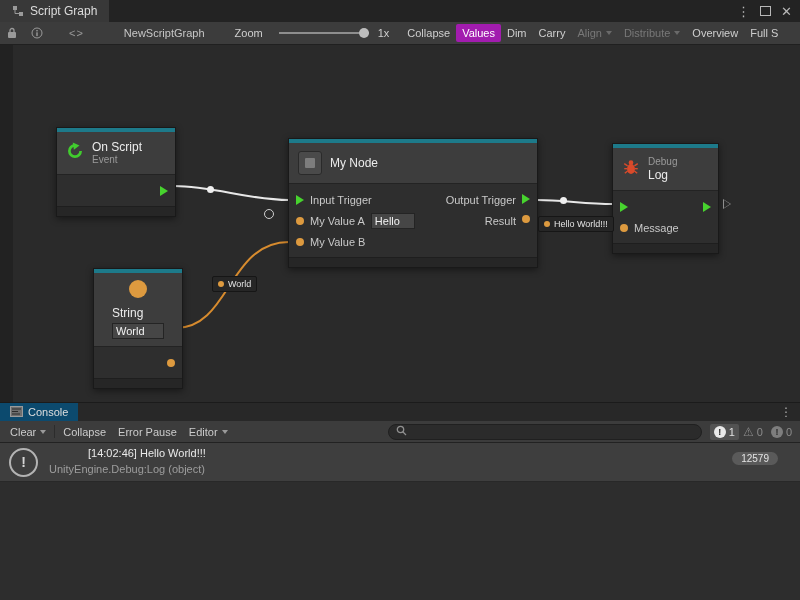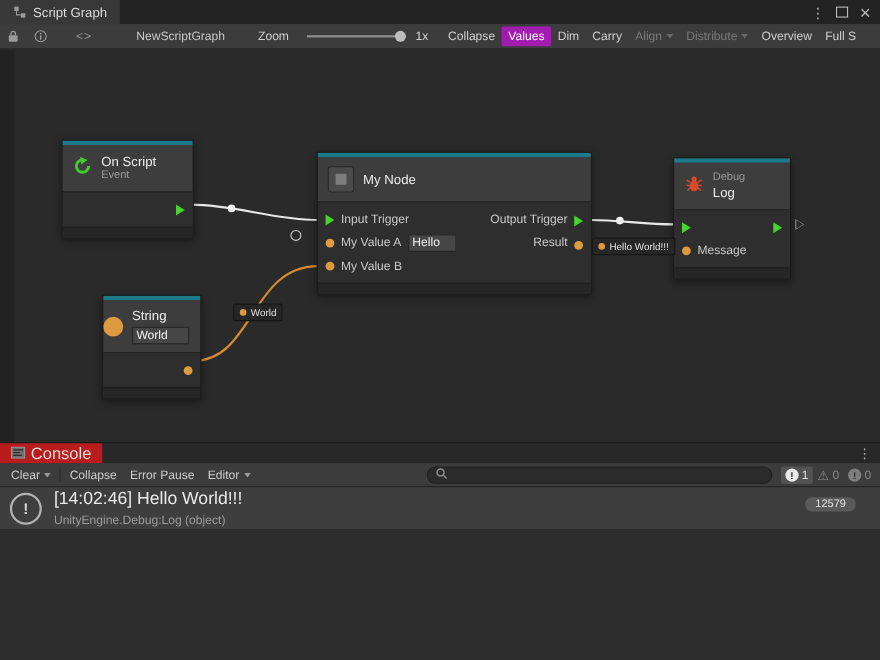--- a/index.html
+++ b/index.html
@@ -31,21 +31,21 @@
 
   .node{position:absolute;border:1px solid #191919;background:#2f2f2f;box-shadow:0 2px 7px rgba(0,0,0,.45);}
   .accent{height:4px;background:#1d7a8a;}
   .nheader{background:#3d3d3d;display:flex;align-items:center;gap:8px;padding:8px 9px;}
   .ntitle{font-size:12px;color:#ececec;line-height:1.2;}
   .nsub{font-size:10px;color:#9a9a9a;line-height:1.2;}
   .nbody{background:#2e2e2e;border-top:1px solid #232323;padding:5px 0;}
   .nfooter{height:9px;background:#262626;border-top:1px solid #1e1e1e;}
   .prow{height:21px;display:flex;align-items:center;font-size:11px;color:#c9c9c9;padding:0 7px;}
   .pleft{display:flex;align-items:center;gap:6px;}
-  .pright{margin-left:auto;display:flex;align-items:flex-end;gap:6px;}
+  .pright{margin-left:auto;display:flex;align-items:flex-start;gap:6px;}
   .arrow-r{width:0;height:0;border-top:5px solid transparent;border-bottom:5px solid transparent;border-left:8px solid #47d32e;}
   .pdot{width:8px;height:8px;border-radius:50%;background:#dd9a3f;}
   .inline-field{background:#464646;border:1px solid #242424;color:#f2f2f2;font-size:11px;height:14px;
                 font-family:"Liberation Sans",sans-serif;padding:0 3px;}
   .icon-box{width:22px;height:22px;background:#4a4a4a;border:1px solid #2a2a2a;border-radius:3px;display:flex;
             align-items:center;justify-content:center;}
   .icon-box-inner{width:10px;height:10px;background:#7d7d7d;border-radius:1px;}
   .string-ball{width:18px;height:18px;border-radius:50%;background:#dd9a3f;}
 
   .hollow-circle{position:absolute;width:8px;height:8px;border-radius:50%;border:1px solid #cfcfcf;}
@@ -53,21 +53,21 @@
   .hollow-tri:after{content:"";position:absolute;left:-7px;top:-4px;border-top:4px solid transparent;border-bottom:4px solid transparent;border-left:6px solid #2a2a2a;}
 
   .wire-chip{position:absolute;display:flex;align-items:center;gap:4px;background:#262626;border:1px solid #161616;
              border-radius:2px;padding:2px 5px;font-size:9px;color:#e2e2e2;}
   .chip-dot{width:6px;height:6px;border-radius:50%;background:#dd9a3f;}
   .wire-dot{position:absolute;width:7px;height:7px;border-radius:50%;background:#efefef;}
 
   
   .console{position:absolute;top:402px;left:0;right:0;bottom:0;background:#2e2e2e;}
   .ctabbar{height:18px;background:#282828;border-top:1px solid #1b1b1b;display:flex;align-items:stretch;}
-  .ctab{display:flex;align-items:center;gap:5px;background:#b91c1c;padding:0 10px;font-size:15px;color:#dedede;}
+  .ctab{display:flex;align-items:center;gap:5px;background:#0c4a6e;padding:0 10px;font-size:11px;color:#dedede;}
   .ctab-right{margin-left:auto;display:flex;align-items:center;padding-right:8px;color:#b0b0b0;font-size:12px;}
   .ctoolbar{height:21px;background:#3c3c3c;border-bottom:1px solid #222;display:flex;align-items:center;
             font-size:11px;color:#cccccc;padding:0 4px;}
   .cbtn{padding:2px 6px;display:inline-flex;align-items:center;gap:4px;}
   .csep{width:1px;height:13px;background:#2c2c2c;margin:0 2px;}
   .csearch{margin-left:auto;width:298px;height:14px;background:#2b2b2b;border:1px solid #202020;border-radius:8px;
            display:flex;align-items:center;gap:5px;padding:0 7px;margin-right:8px;}
   .csearch input{flex:1;background:transparent;border:none;outline:none;color:#ddd;font-size:10px;
                  font-family:"Liberation Sans",sans-serif;}
   .cbadge{display:inline-flex;align-items:center;gap:3px;padding:2px 4px;border-radius:2px;font-size:11px;color:#e0e0e0;}
@@ -75,21 +75,21 @@
   .cbadge.dim{color:#8c8c8c;}
   .mini-circle{width:12px;height:12px;border-radius:50%;background:#e9e9e9;color:#1f1f1f;font-size:9px;font-weight:bold;
                display:inline-flex;align-items:center;justify-content:center;}
   .mini-circle.gray{background:#7e7e7e;color:#2b2b2b;}
   .warn-glyph{font-size:12px;color:#8d8d8d;}
   .clog{position:absolute;top:41px;left:0;right:0;bottom:0;background:#2d2d2d;}
   .centry{height:38px;background:#3e3e3e;border-bottom:1px solid #282828;display:flex;align-items:center;
           gap:11px;padding:0 9px;position:relative;}
   .centry-icon{width:25px;height:25px;border-radius:50%;border:2px solid #b3b3b3;color:#d6d6d6;font-weight:bold;
                font-size:14px;display:flex;align-items:center;justify-content:center;flex:0 0 auto;}
-  .cl1{font-size:16px;color:#eaeaea;line-height:1.45;}
+  .cl1{font-size:11px;color:#eaeaea;line-height:1.45;margin-left:39px;}
   .cl2{font-size:11px;color:#9d9d9d;line-height:1.45;}
   .centry-count{position:absolute;right:22px;top:9px;background:#5a5a5a;border-radius:9px;padding:1px 9px;
                 font-size:10px;color:#e3e3e3;}
 </style>
 </head>
 <body>
 
 <div class="tabbar">
   <div class="tab">
     <span class="ticon">
@@ -214,21 +214,21 @@
           <span class="pdot"></span>
           <span>My Value B</span>
         </span>
       </div>
     </div>
     <div class="nfooter"></div>
   </div>
 
   <div class="node" style="left:93px;top:223px;width:88px;">
     <div class="accent"></div>
-    <div class="nheader" style="padding:7px 0;">
+    <div class="nheader" style="padding:7px 0;flex-direction:column;">
       <span class="string-ball"></span>
       <span>
         <div class="ntitle">String</div>
         <input class="inline-field" style="width: 44px; margin-top: 3px;" value="World">
       </span>
     </div>
     <div class="nbody">
       <div class="prow">
         <span class="pright">
             <span class="pdot"></span>

